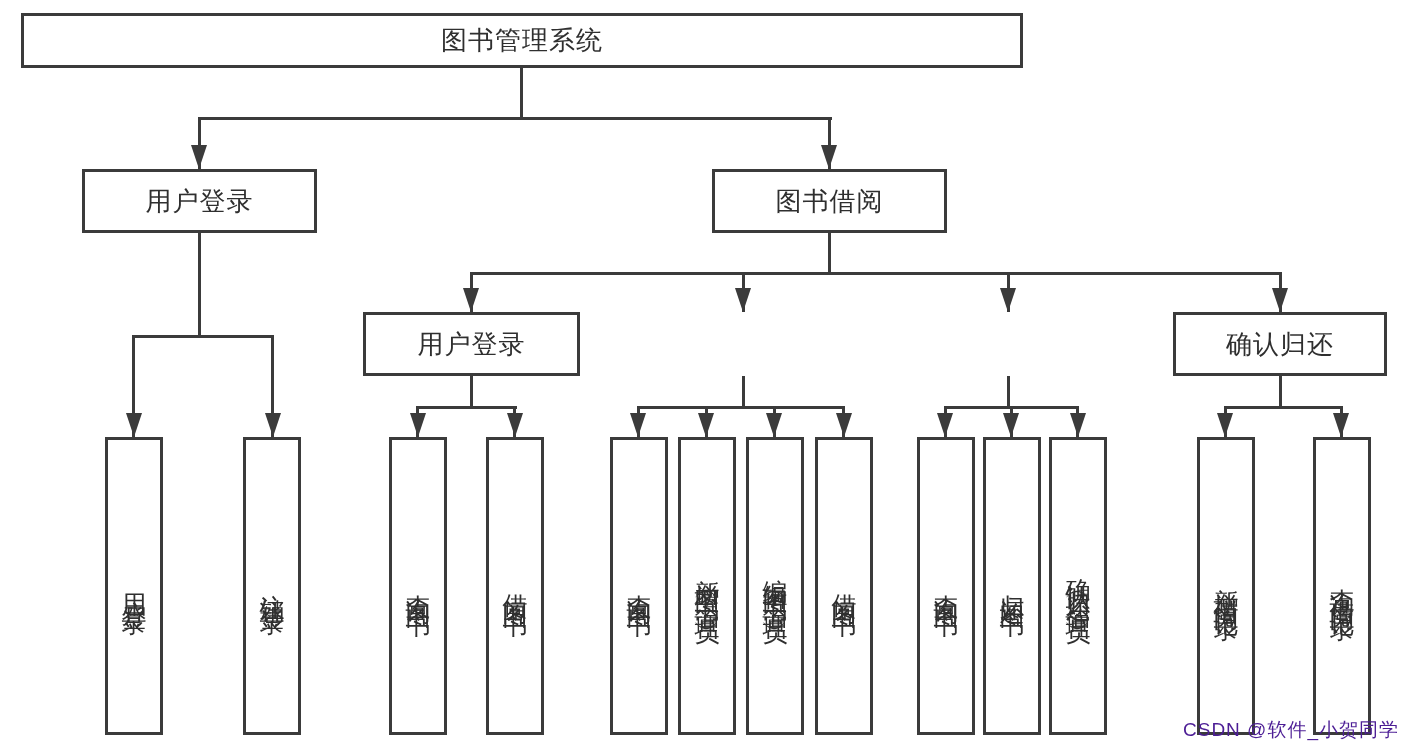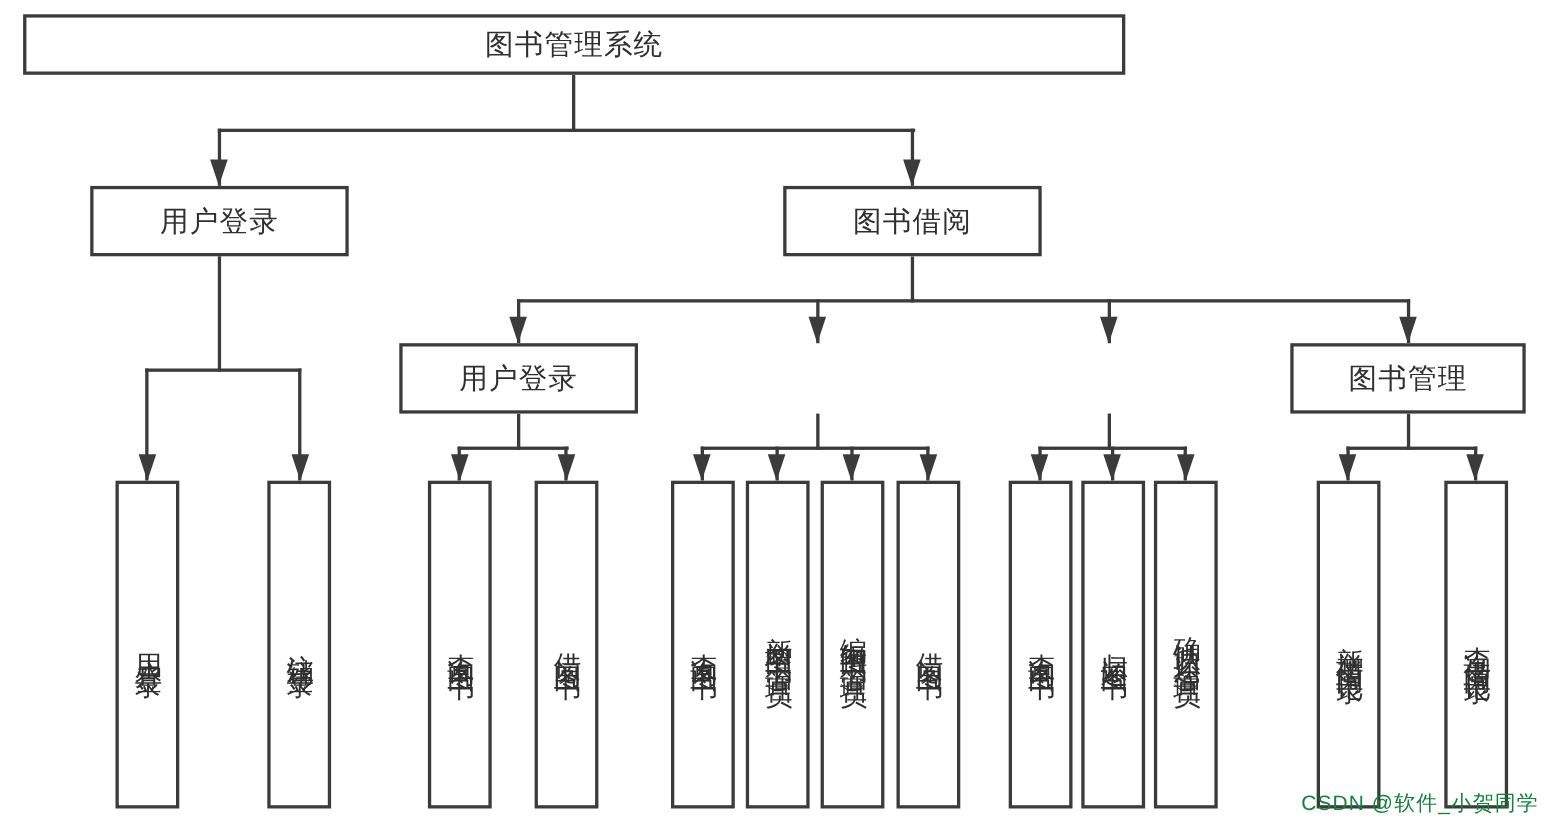--- a/index.html
+++ b/index.html
@@ -16,21 +16,21 @@
   .vtext{writing-mode:vertical-rl;text-orientation:mixed;font-size:25px;color:#2f2f2f;
          letter-spacing:6px;line-height:1;white-space:nowrap;}
 
   
   .lh{position:absolute;height:3px;background:#3b3b3b;}
   .lv{position:absolute;width:3px;background:#3b3b3b;}
   .arr{position:absolute;width:0;height:0;
        border-left:8px solid transparent;border-right:8px solid transparent;
        border-top:24px solid #3b3b3b;}
 
-  .watermark{position:absolute;left:1183px;top:717px;font-size:19px;color:#15803d;
+  .watermark{position:absolute;left:1183px;top:717px;font-size:19px;color:#4c1d95;
              letter-spacing:1px;white-space:nowrap;}
 </style>
 </head>
 <body>
 
 <div class="canvas">
 
   <div class="lv" style="left:520px;top:68px;height:52px"></div>
   <div class="lh" style="left:198px;top:117px;width:634px"></div>
   <div class="lv" style="left:198px;top:117px;height:52px"></div>
@@ -98,21 +98,21 @@
     <span>用户登录</span>
   </div>
   <div class="hbox" style="left:712px;top:169px;width:235px;height:64px">
     <span>图书借阅</span>
   </div>
 
   <div class="hbox" style="left:363px;top:312px;width:217px;height:64px">
     <span>用户登录</span>
   </div>
   <div class="hbox" style="left:1173px;top:312px;width:214px;height:64px">
-    <span>图书管理</span>
+    <span>确认归还</span>
   </div>
 
   <div class="vbox" style="left:105px">
     <span class="vtext">用户登录</span>
   </div>
   <div class="vbox" style="left:243px">
     <span class="vtext">注销登录</span>
   </div>
 
   <div class="vbox" style="left:389px">

